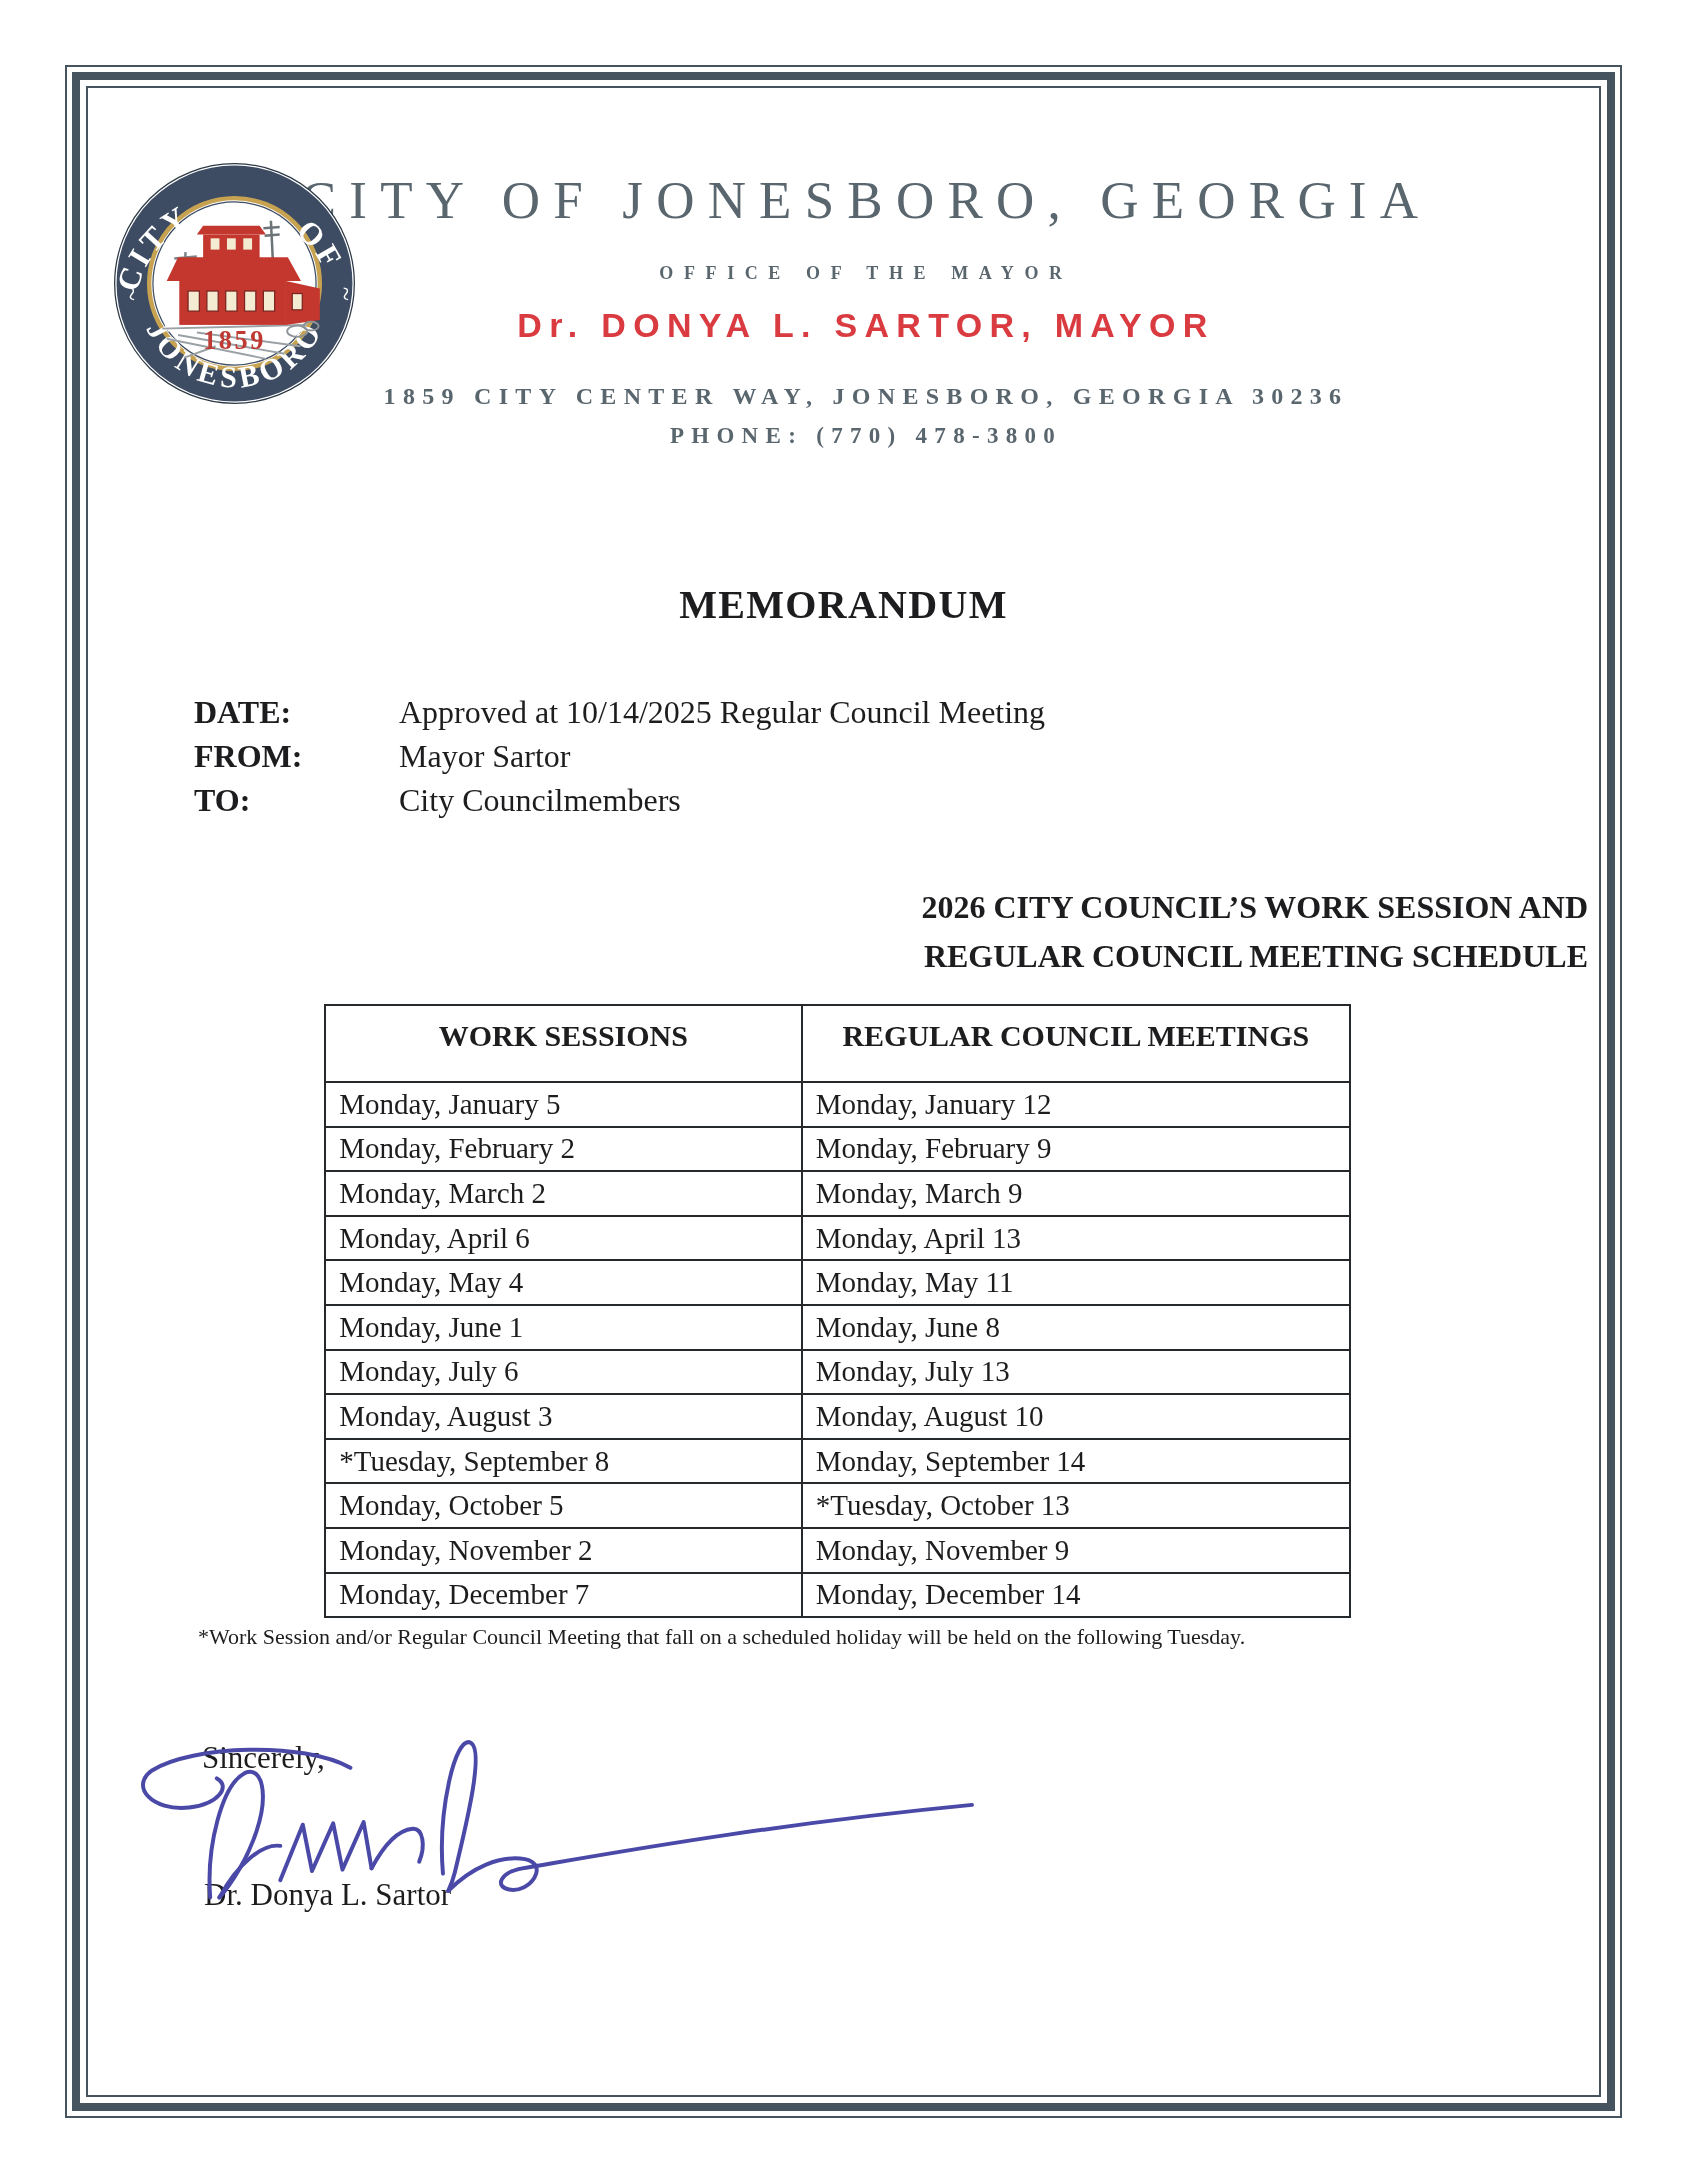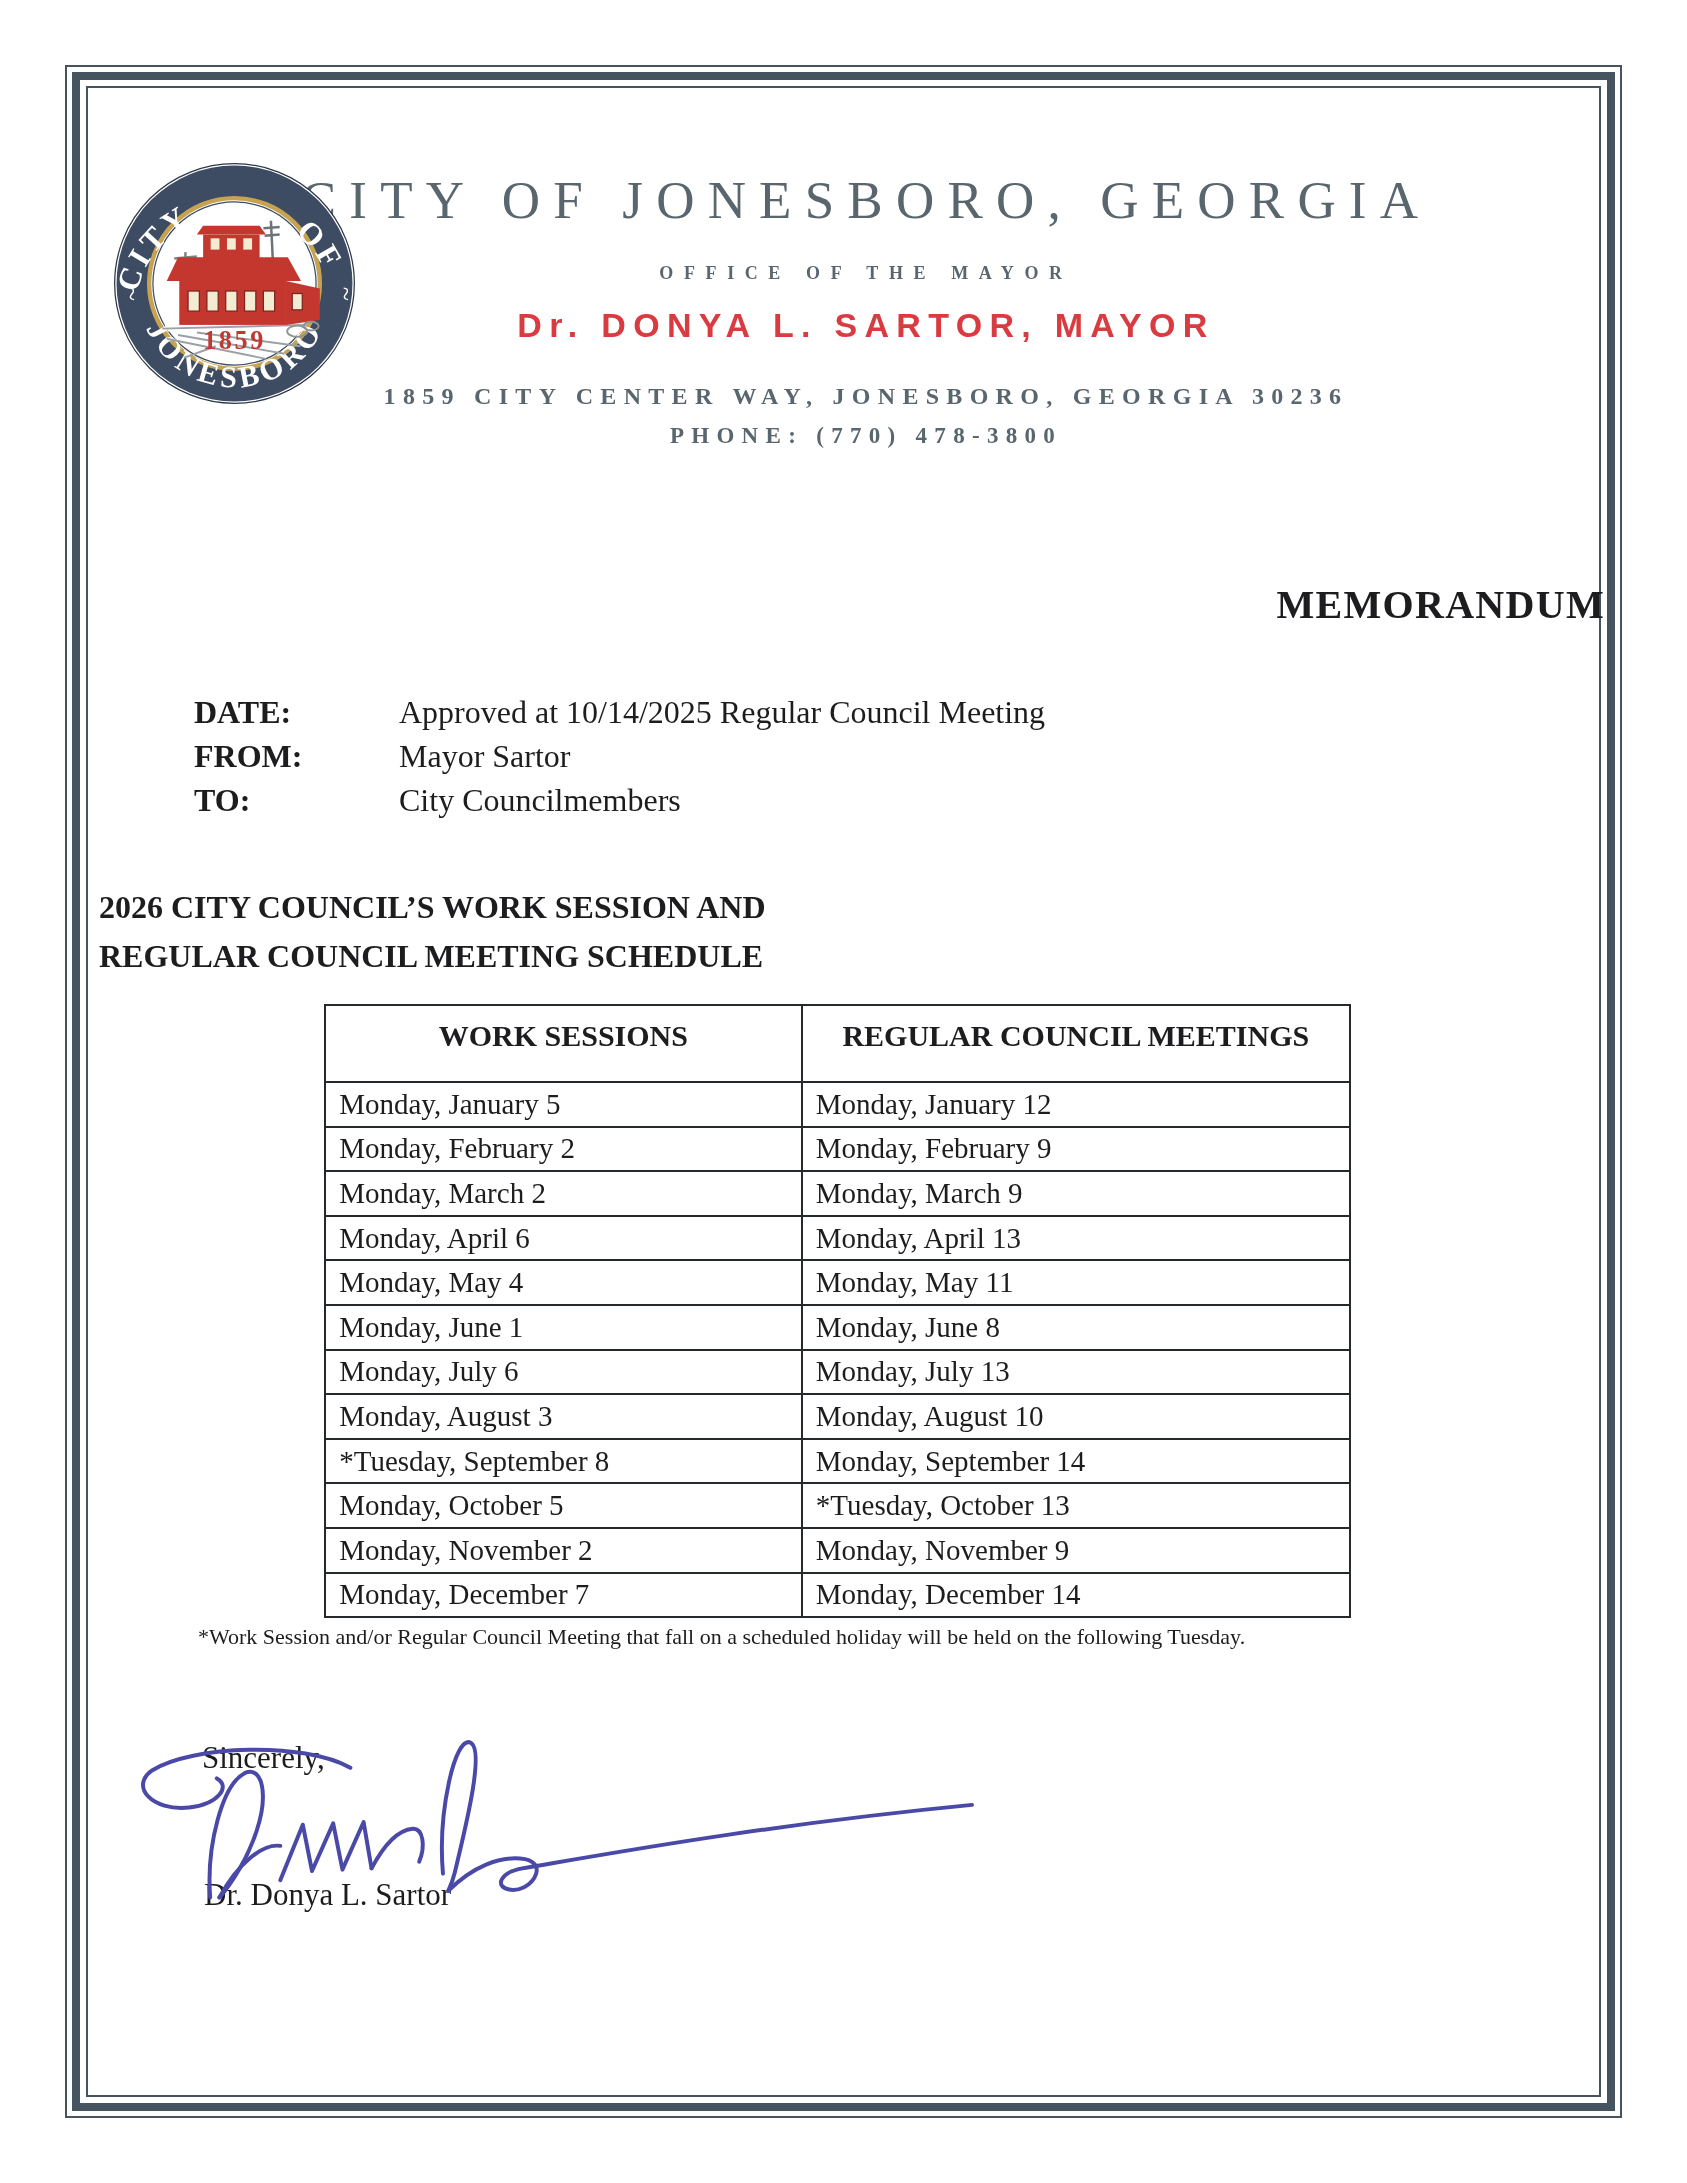--- a/index.html
+++ b/index.html
@@ -22,29 +22,29 @@
   .letterhead { position:absolute; top:56px; left:0; width:100%; }
   .seal-wrap { position:absolute; left:10px; top:3.3px; width:251px; height:251px; }
   .lh-text { margin-left:122px; width:1290px; text-align:center; }
   .city-line   { font-size:53px; line-height:1; letter-spacing:13.2px; color:#59666e; margin-top:18.5px; }
   .office-line { font-size:18px; line-height:1; letter-spacing:10.6px; color:#59666e; font-weight:bold; margin-top:37px; }
   .mayor-line  { font-family:"Liberation Sans", sans-serif; font-size:34px; line-height:1; letter-spacing:7.3px; color:#d93b41; font-weight:bold; margin-top:26.5px; }
   .addr-line   { font-size:24px; line-height:1; letter-spacing:7.3px; color:#59666e; font-weight:bold; margin-top:42px; }
   .phone-line  { font-size:23px; line-height:1; letter-spacing:7.3px; color:#59666e; font-weight:bold; margin-top:16px; }
 
   
-  .memo-title { position:absolute; top:482px; left:17px; width:1489px; text-align:right;
+  .memo-title { position:absolute; top:482px; left:0; width:1489px; text-align:center;
                 font-size:40px; font-weight:bold; letter-spacing:1.3px; }
   .memo-fields { position:absolute; top:591px; left:95px; font-size:32px; line-height:44px; }
   .memo-row { display:flex; }
   .memo-label { font-weight:bold; width:205px; }
   .memo-value { }
 
   
-  .schedule-title { position:absolute; top:784px; left:0; width:1489px; text-align:left;
+  .schedule-title { position:absolute; top:784px; left:0; width:1489px; text-align:right;
                     font-size:32px; font-weight:bold; line-height:49px; }
   table.schedule { position:absolute; top:905px; left:225px; width:1027px;
                    border-collapse:collapse; font-size:29px; }
   table.schedule th, table.schedule td { border:2px solid #26292b; }
   table.schedule th { height:61px; text-align:center; vertical-align:top; padding-top:13px; font-size:30px; }
   table.schedule td { height:40px; text-align:left; padding:1.3px 4px 1.3px 13.2px; vertical-align:middle; }
   .col-work { width:46.5%; }
 
   .footnote { position:absolute; top:1516px; left:99px; width:1164px; font-size:22px; line-height:44px; }
 

